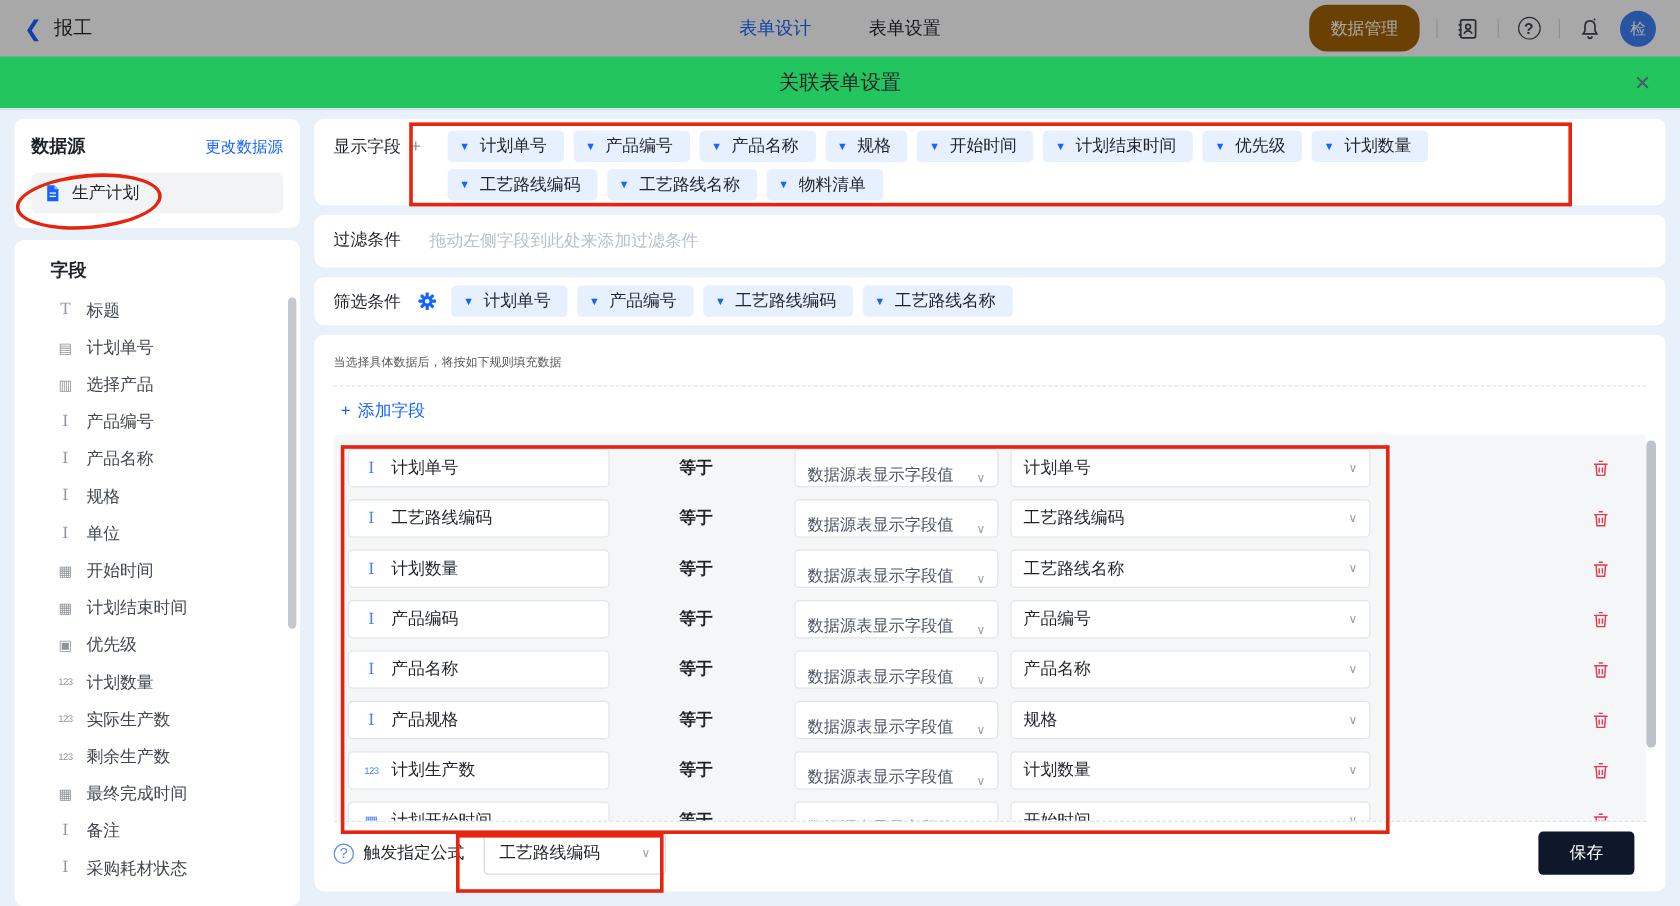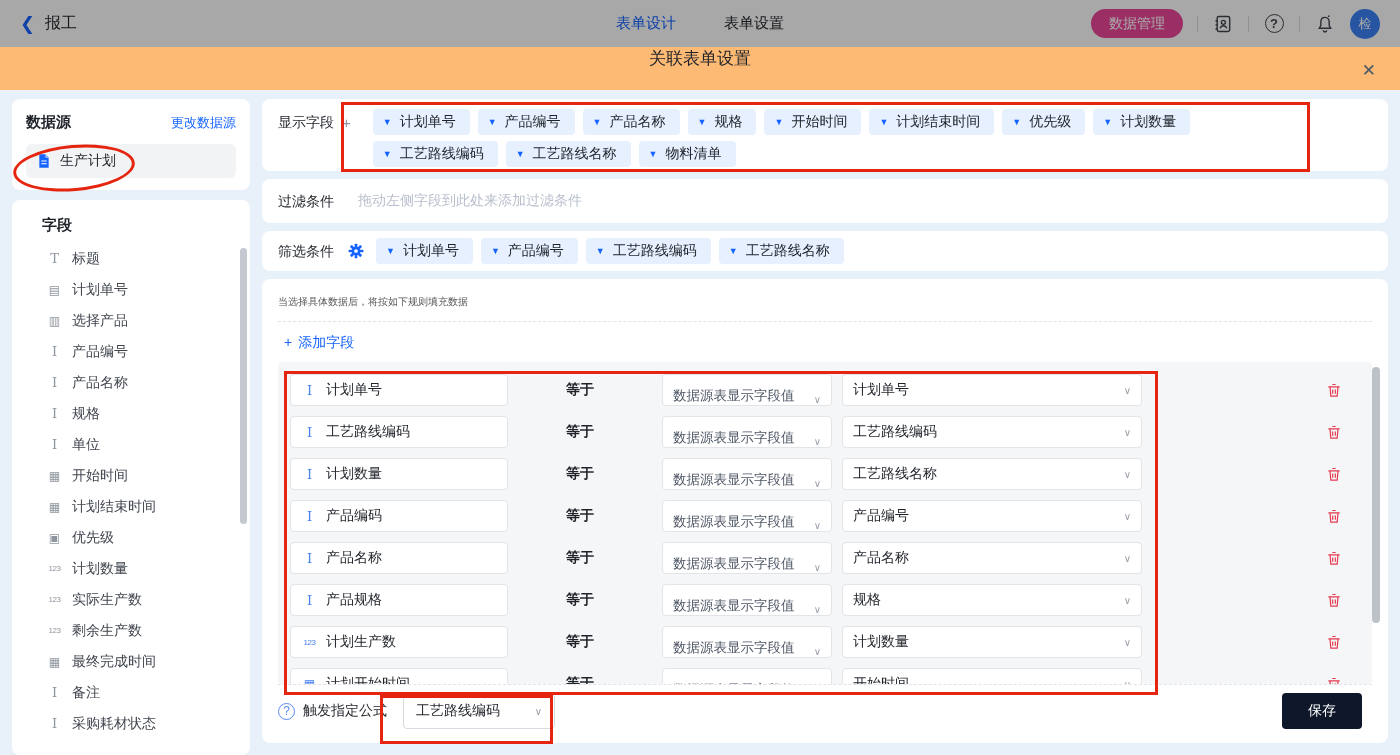--- a/index.html
+++ b/index.html
@@ -9,30 +9,30 @@
 
   
   .topbar { position:relative; height:47px; background:#ffffff; display:flex; align-items:center; padding:0 20px; }
   .tb-left { display:flex; align-items:center; gap:10px; }
   .back-ic { color:#1664ff; font-size:18px; font-weight:bold; cursor:pointer; line-height:1; }
   .tb-title { font-size:16px; color:#1f2329; }
   .tb-tabs { position:absolute; left:50%; transform:translateX(-50%); display:flex; gap:48px; }
   .tb-tab { font-size:15px; color:#1f2329; cursor:pointer; }
   .tb-tab.active { color:#1664ff; }
   .tb-right { margin-left:auto; display:flex; align-items:center; gap:14px; }
-  .green-btn { background:#ec4899; color:#fff; font-size:14px; border:none; border-radius:15px; height:29px; padding:0 18px; cursor:pointer; }
+  .green-btn { background:#a16207; color:#fff; font-size:14px; border:none; border-radius:15px; height:39px; padding:0 18px; cursor:pointer; }
   .tb-div { width:1px; height:16px; background:#d8dade; }
   .tb-ic { width:22px; height:22px; display:flex; align-items:center; justify-content:center; color:#41464f; cursor:pointer; }
   .help-circle { width:19px; height:19px; border:1.6px solid #41464f; border-radius:50%; font-size:13px; font-weight:bold; display:flex; align-items:center; justify-content:center; color:#41464f; }
   .avatar { width:30px; height:30px; border-radius:50%; background:#3c82f6; color:#fff; font-size:13px; display:flex; align-items:center; justify-content:center; cursor:pointer; }
   .dim { position:absolute; inset:0; background:rgba(0,0,0,0.34); z-index:5; pointer-events:none; }
 
   
   .dialog { position:absolute; left:0; top:47px; width:1400px; height:708px; background:#e8f0fa; display:flex; flex-direction:column; }
-  .dlg-head { height:48px; background:#fdba74; position:relative; display:flex; justify-content:center; border-bottom:1px solid #eef0f3; }
+  .dlg-head { height:48px; background:#22c55e; position:relative; display:flex; align-items:center; justify-content:center; border-bottom:1px solid #eef0f3; }
   .dlg-title { font-size:17px; color:#1f2329; }
   .dlg-close { position:absolute; right:24px; top:13px; font-size:17px; color:#4e5969; cursor:pointer; }
   .dlg-body { flex:1; display:flex; padding:8px 12px 0 12px; gap:12px; }
 
   
   .sidebar { width:238px; display:flex; flex-direction:column; gap:10px; }
   .card { background:#fff; border-radius:8px; }
   .ds-card { padding:14px 14px 12px; }
   .ds-head { display:flex; align-items:center; justify-content:space-between; margin-bottom:12px; }
   .ds-title { font-size:15px; font-weight:bold; color:#1f2329; }
@@ -51,21 +51,21 @@
 
   
   .content { flex:1; display:flex; flex-direction:column; gap:8px; padding-bottom:12px; }
   .disp-card { height:72px; padding:10px 16px; display:flex; }
   .row-label { font-size:14px; color:#1f2329; white-space:nowrap; line-height:27px; }
   .plus-ic { color:#8f959e; font-size:15px; margin-left:8px; cursor:pointer; line-height:27px; }
   .tagwrap { margin-left:22px; display:flex; flex-direction:column; gap:6px; }
   .tagrow { display:flex; gap:8px; }
   .tag { background:#e6f0ff; border-radius:4px; height:26px; display:flex; align-items:center; gap:8px; padding:0 14px 0 10px; font-size:14px; color:#1f2329; cursor:pointer; }
   .tag .caret { color:#1664ff; font-size:9px; }
-  .filter-card { height:44px; padding:0 16px; display:flex; align-items:center; }
+  .filter-card { height:44px; padding:0 16px; display:flex; align-items:center;font-family:Liberation Mono, monospace; }
   .placeholder { font-size:14px; color:#b8bfcc; margin-left:24px; }
   .sift-card { height:40px; padding:0 16px; display:flex; align-items:center; gap:8px; }
   .gear { width:16px; height:16px; margin:0 4px 0 6px; cursor:pointer; }
 
   .main-card { flex:1; padding:12px 16px 8px; display:flex; flex-direction:column; position:relative; }
   .hint { font-size:10px; color:#595959; padding:4px 0 12px; }
   .dash { border:none; border-top:1px dashed #dfe2e8; }
   .addfield { color:#1664ff; font-size:14px; margin:12px 0 10px 6px; cursor:pointer; width:max-content; }
   .addfield .plus { margin-right:6px; }
   .rules { background:#f5f6f7; border-radius:4px; padding:12px 0 0 12px; height:322px; overflow:hidden; }

